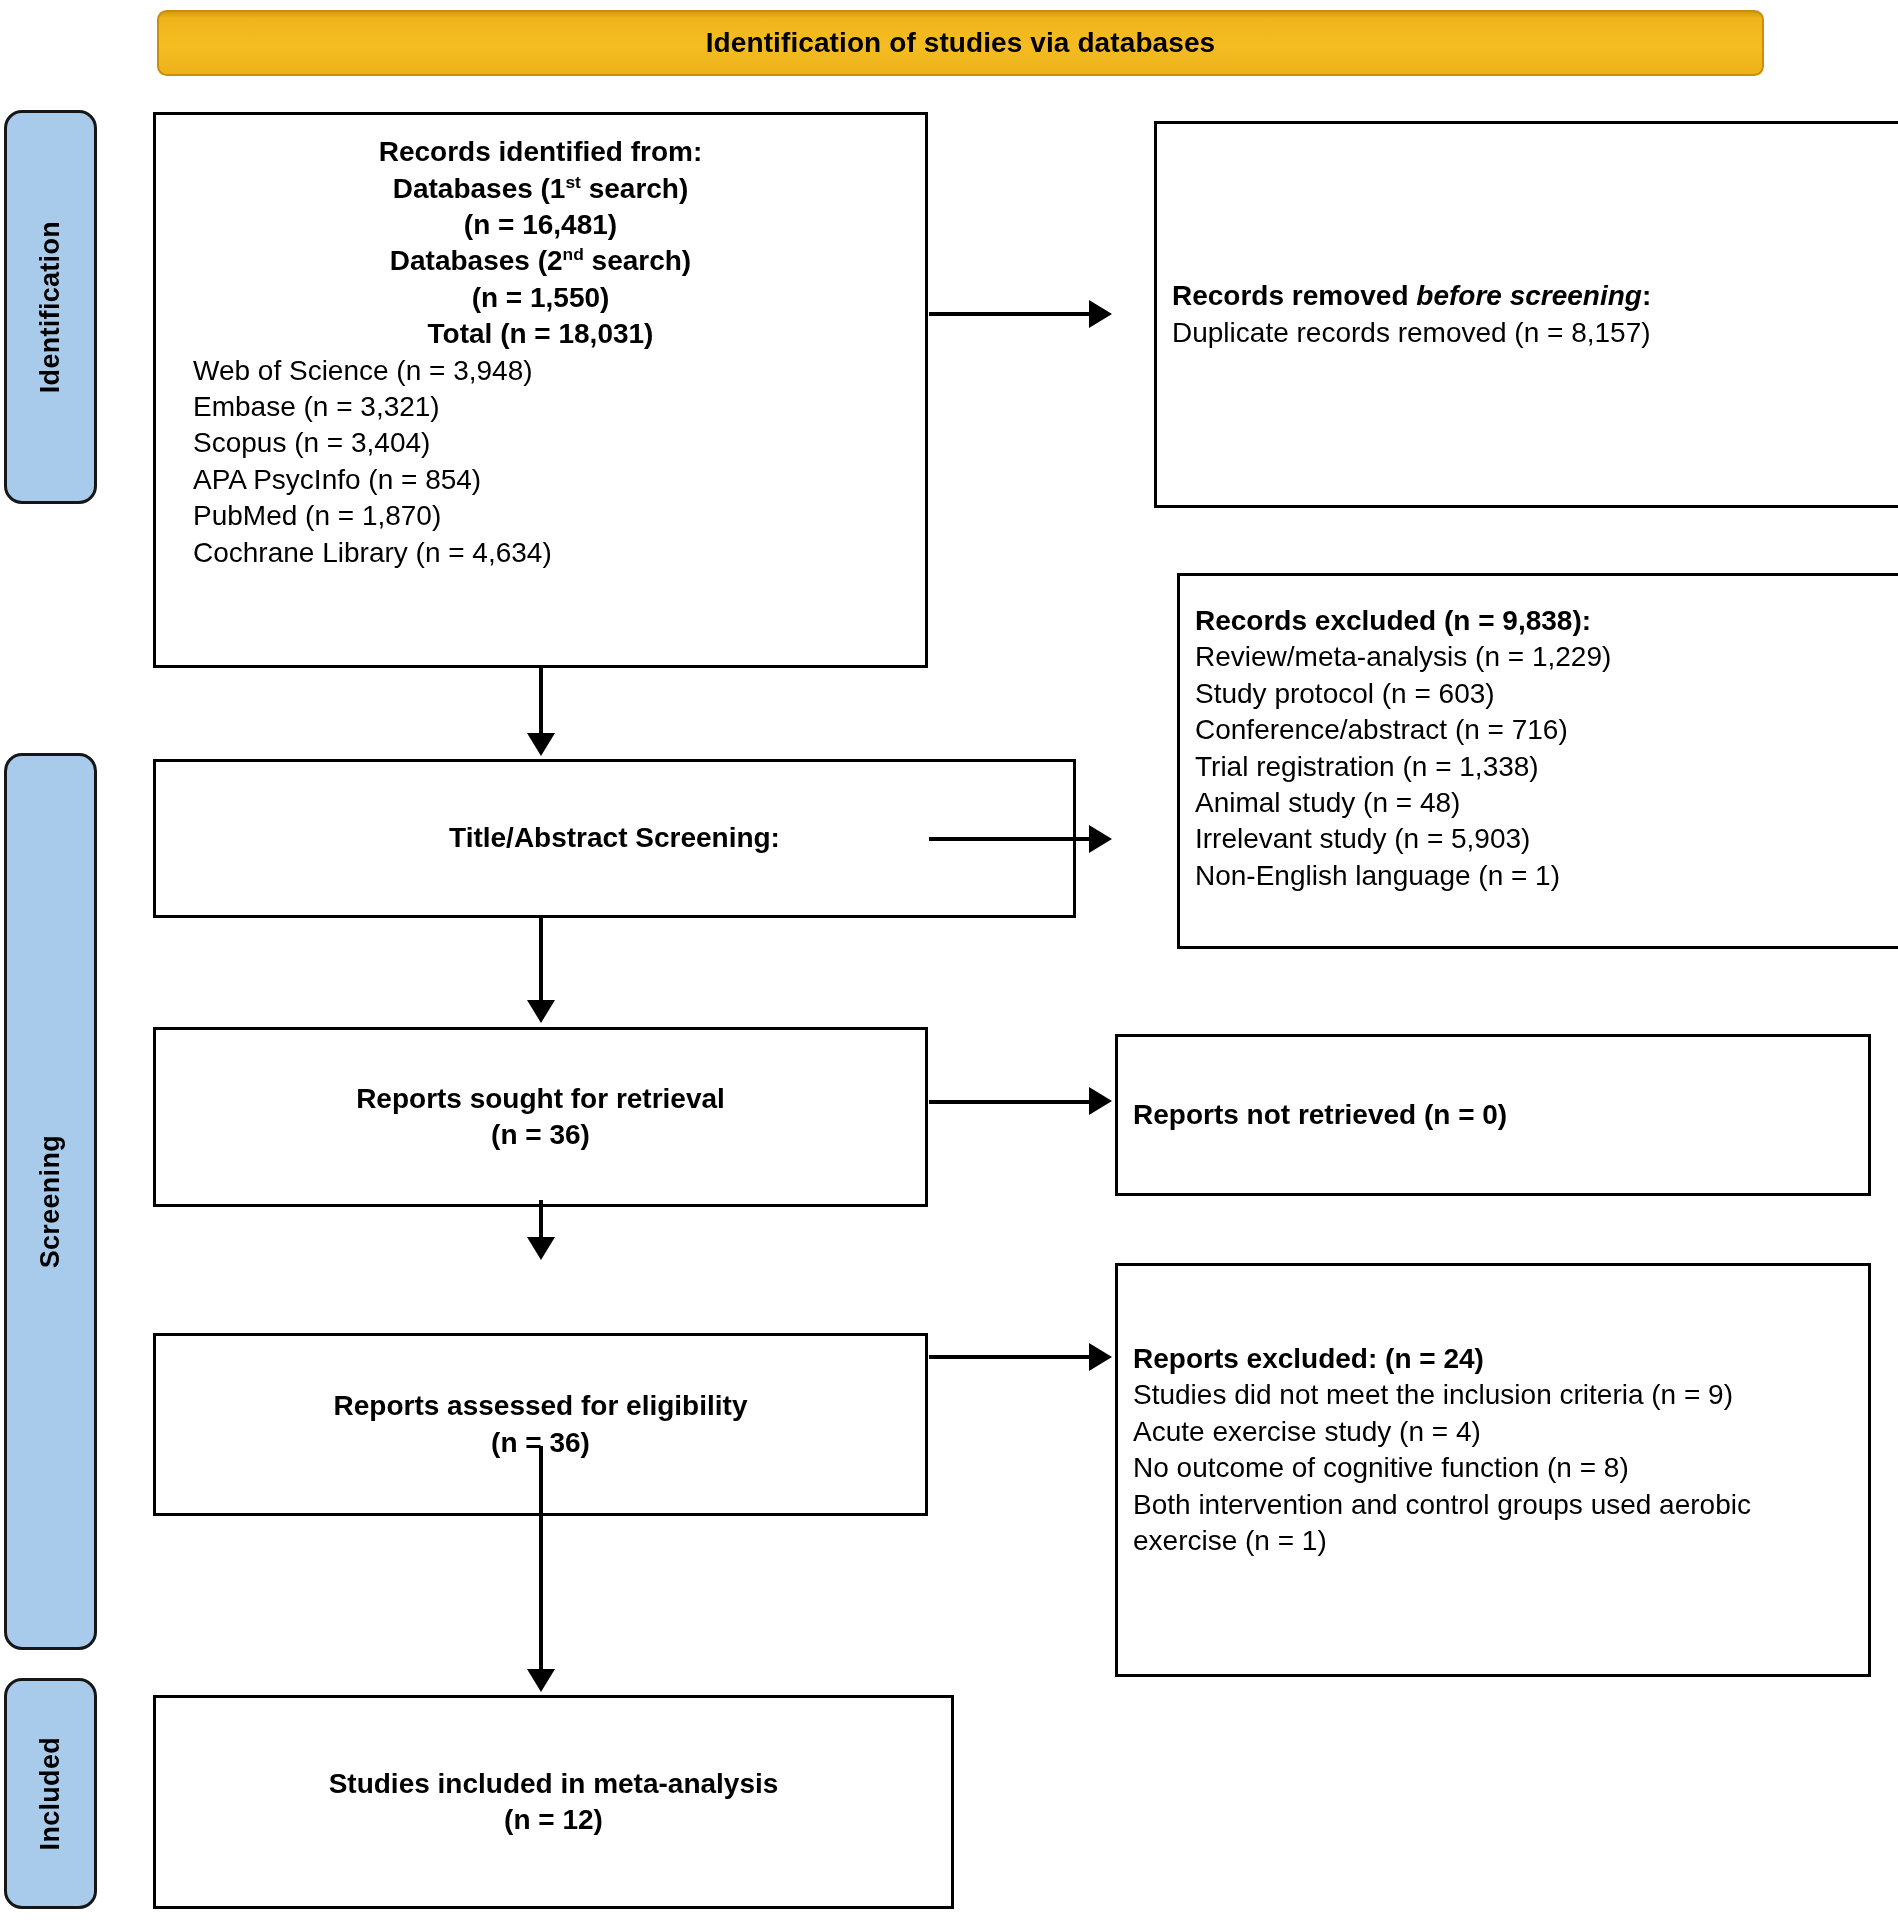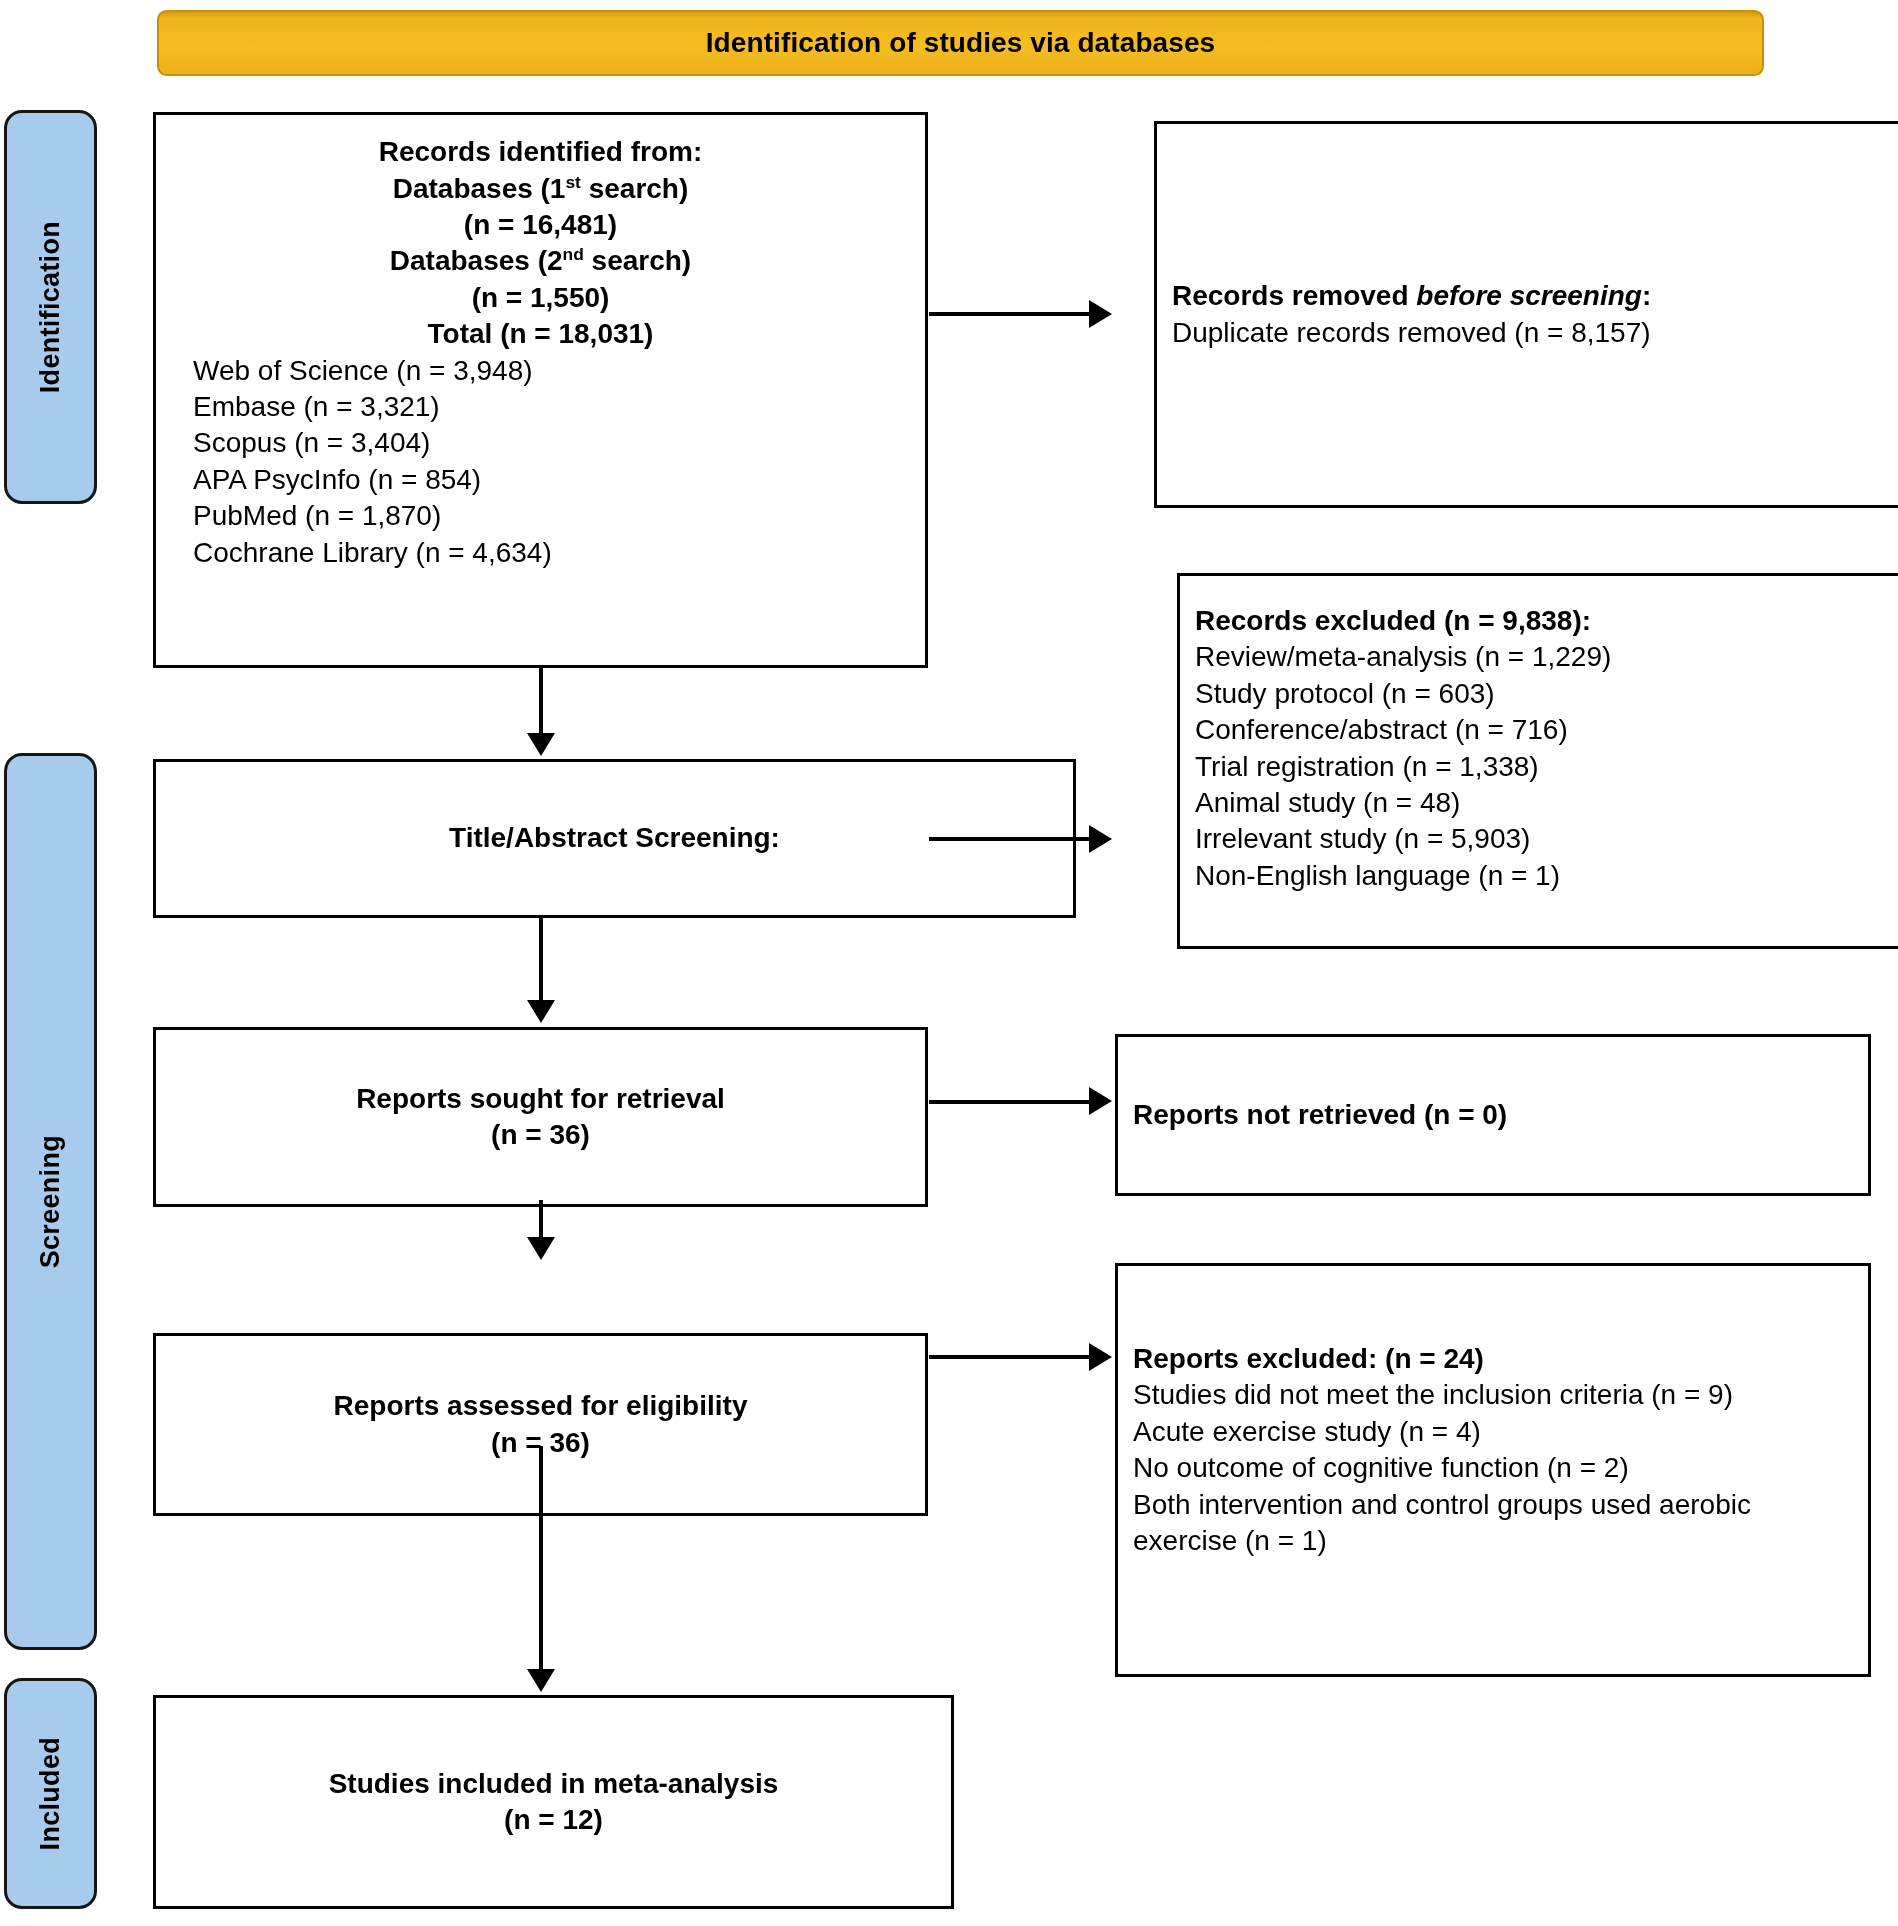--- a/index.html
+++ b/index.html
@@ -214,21 +214,21 @@
       <div class="line-b ctr">Reports assessed for eligibility</div>
       <div class="line-b ctr">(n = 36)</div>
     </div>
   </div>
 
   <div class="flow-box" style="left:1115px; top:1263px; width:756px; height:414px; justify-content:flex-start; padding-top:75px;">
     <div class="box-inner">
       <div class="line-b lft">Reports excluded: (n = 24)</div>
       <div class="line-n lft">Studies did not meet the inclusion criteria (n = 9)</div>
       <div class="line-n lft">Acute exercise study (n = 4)</div>
-      <div class="line-n lft">No outcome of cognitive function (n = 2)</div>
+      <div class="line-n lft">No outcome of cognitive function (n = 8)</div>
       <div class="line-n lft">Both intervention and control groups used aerobic exercise (n = 1)</div>
     </div>
   </div>
 
   <div class="flow-box" style="left:153px; top:1695px; width:801px; height:214px;">
     <div class="box-inner">
       <div class="line-b ctr">Studies included in meta-analysis</div>
       <div class="line-b ctr">(n = 12)</div>
     </div>
   </div>

